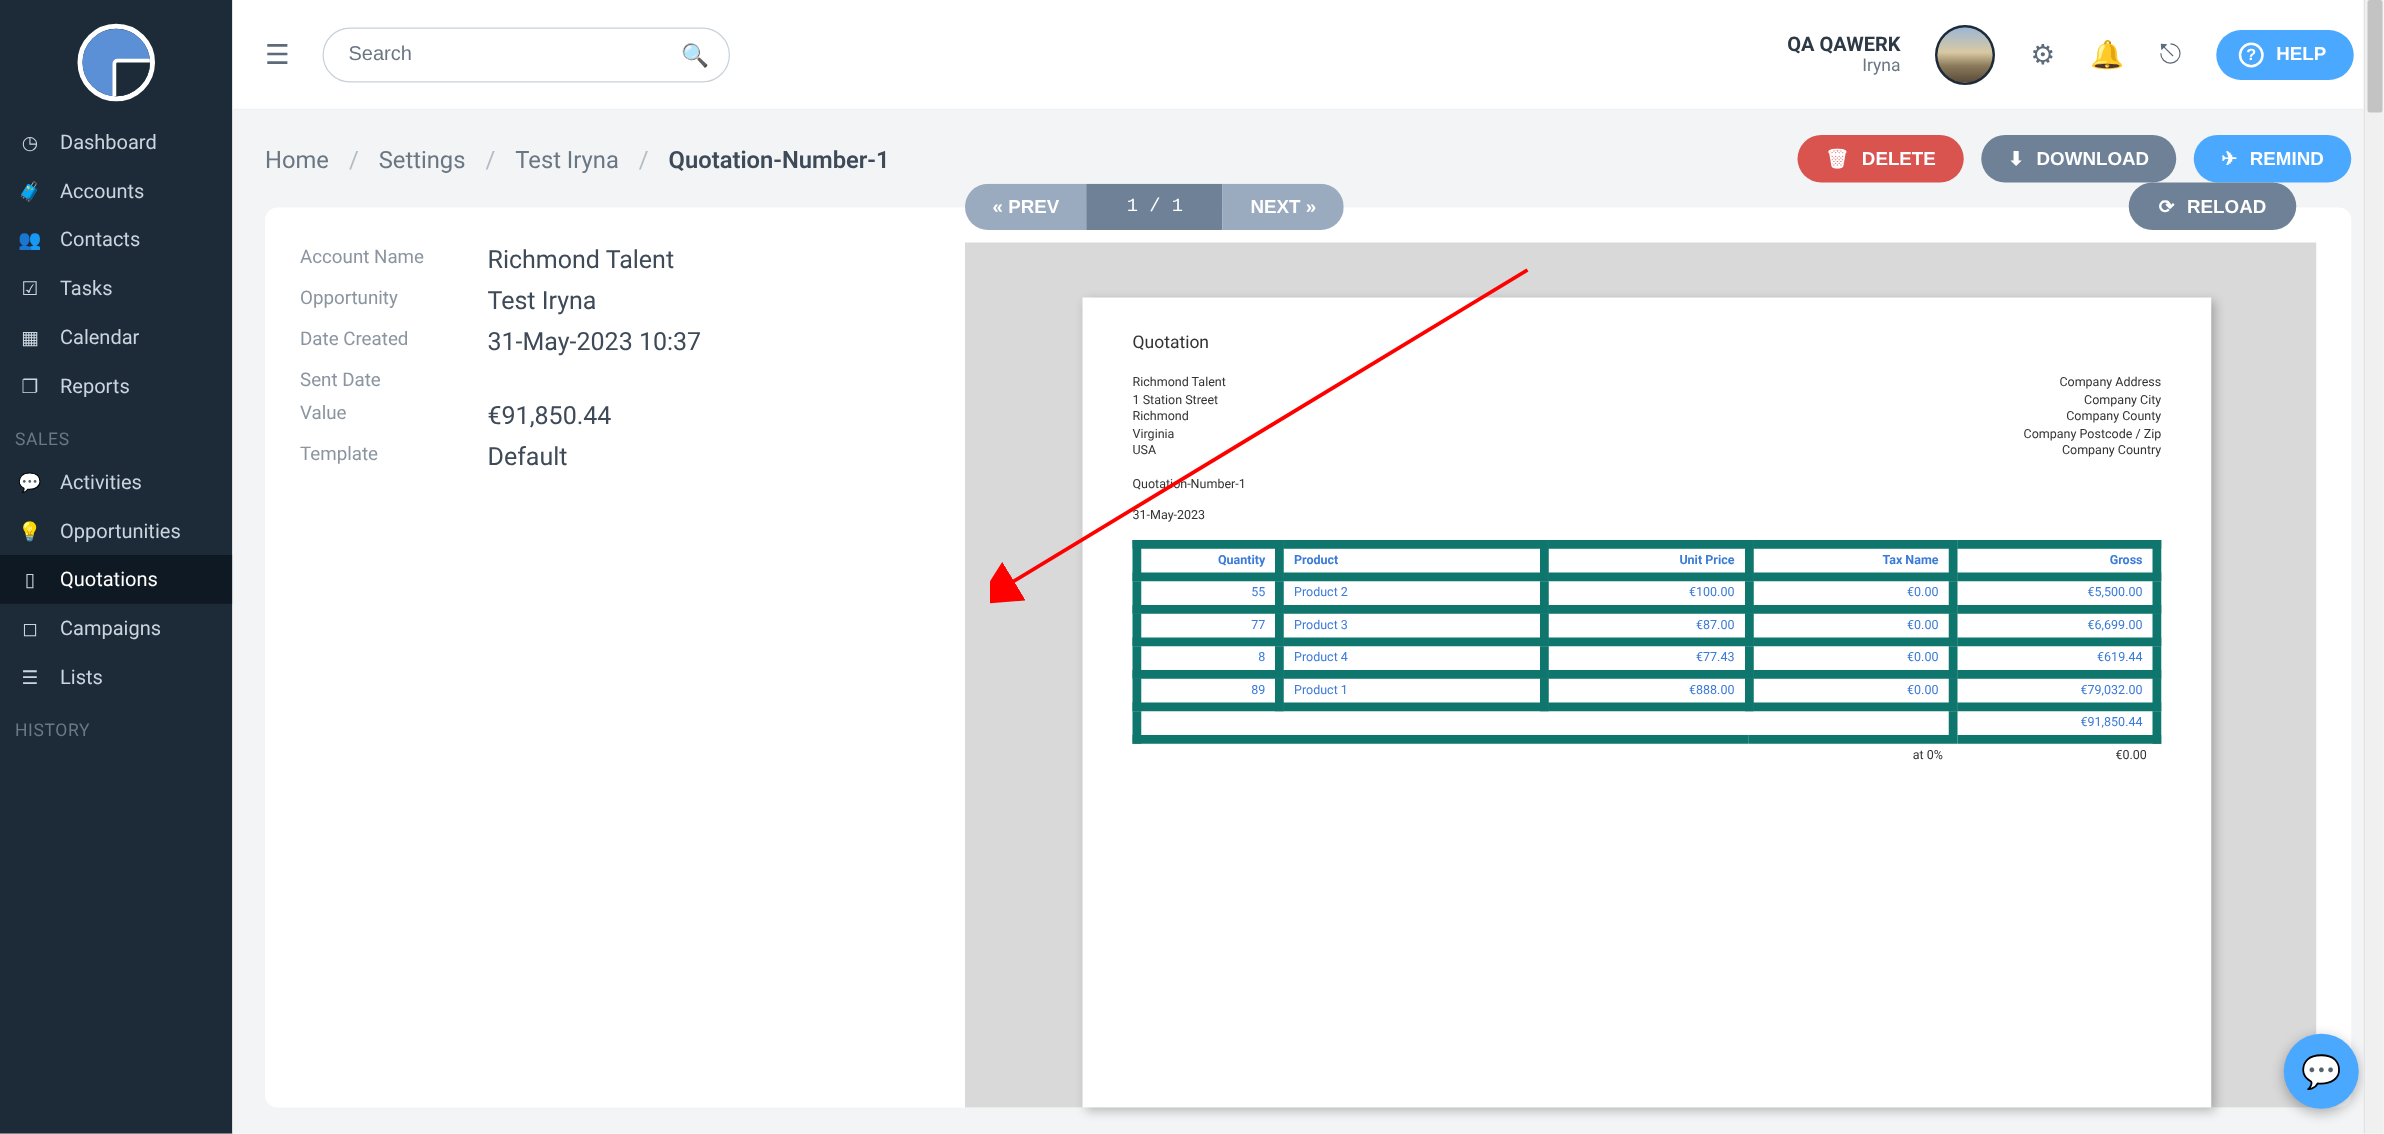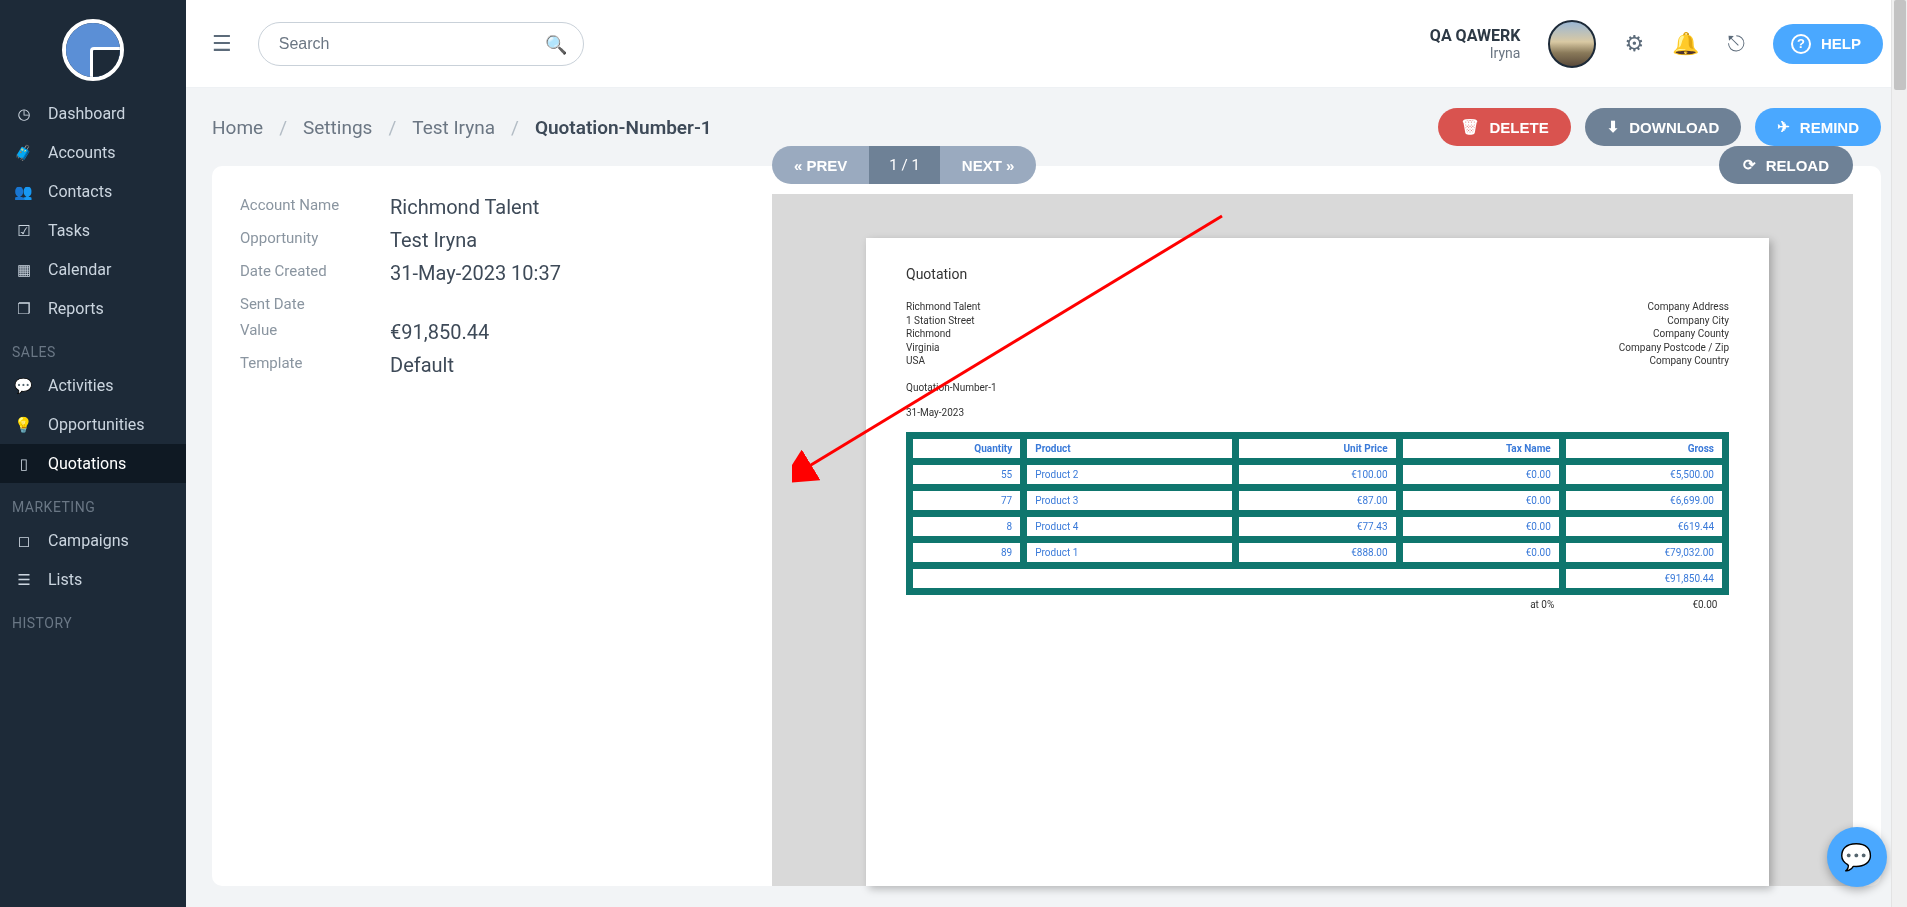--- a/index.html
+++ b/index.html
@@ -56,24 +56,24 @@
 
 .card { margin:20px 26px 0 26px; background:#fff; border-radius:10px; padding:28px 0 0 0; display:flex; gap:0; height:720px; position:relative; }
 
 .details { padding:0 0 0 28px; width:560px; }
 .detail-row { display:flex; margin-bottom:6px; align-items:flex-start; }
 .detail-label { width:150px; color:#8a95a0; font-size:15px; padding-top:2px; }
 .detail-value { color:#3e4a58; font-size:20px; line-height:1.35; }
 
 
 .preview-panel { flex:1; background:#d9d9d9; margin:0 28px 0 0; position:relative; padding:0; display:flex; flex-direction:column; }
-.pager-row { position:absolute; top:-48px; left:0; right:0; display:flex; align-items:center; }
+.pager-row { position:absolute; top:-48px; left:0; right:16px; display:flex; align-items:center; }
 .pager { display:flex; border-radius:20px; overflow:hidden; }
 .pager-btn { background:#9aaabf; color:#fff; border:none; padding:10px 22px; font-size:15px; font-weight:600; cursor:pointer; }
-.pager-mid { background:#6e8196; color:#fff; padding:10px 20px; font-size:15px; display:flex; align-items:center; }
+.pager-mid { background:#6e8196; color:#fff; padding:10px 32px; font-size:15px; display:flex; align-items:center;font-family:Liberation Mono, monospace; }
 .reload-btn { margin-left:auto; background:#6e8196; border:none; border-radius:20px; color:#fff; padding:10px 24px; font-size:15px; font-weight:700; display:flex; align-items:center; gap:10px; cursor:pointer; }
 
 .doc-page { background:#fff; margin:44px 84px 0 94px; flex:1; box-shadow:3px 3px 8px rgba(0,0,0,.25); padding:28px 40px; font-size:10px; color:#333; overflow:hidden; position:relative; }
 .doc-title { font-size:14px; font-weight:400; margin-bottom:18px; color:#333; }
 .doc-head { display:flex; justify-content:space-between; margin-bottom:14px; }
 .doc-addr { line-height:1.35; font-size:10px; }
 .doc-addr.r { text-align:right; }
 .doc-num { margin-bottom:14px; font-size:10px; }
 .doc-date { margin-bottom:14px; font-size:10px; }
 
@@ -139,21 +139,20 @@
         </div>
       <div class="nav-item">
           <span class="ic">💡</span>
           <span>Opportunities</span>
         </div>
       <div class="nav-item active">
           <span class="ic">▯</span>
           <span>Quotations</span>
         </div>
 
-      <div class="nav-section">MARKETING</div>
       <div class="nav-item">
           <span class="ic">◻</span>
           <span>Campaigns</span>
         </div>
       <div class="nav-item">
           <span class="ic">☰</span>
           <span>Lists</span>
         </div>
 
       <div class="nav-section">HISTORY</div>

